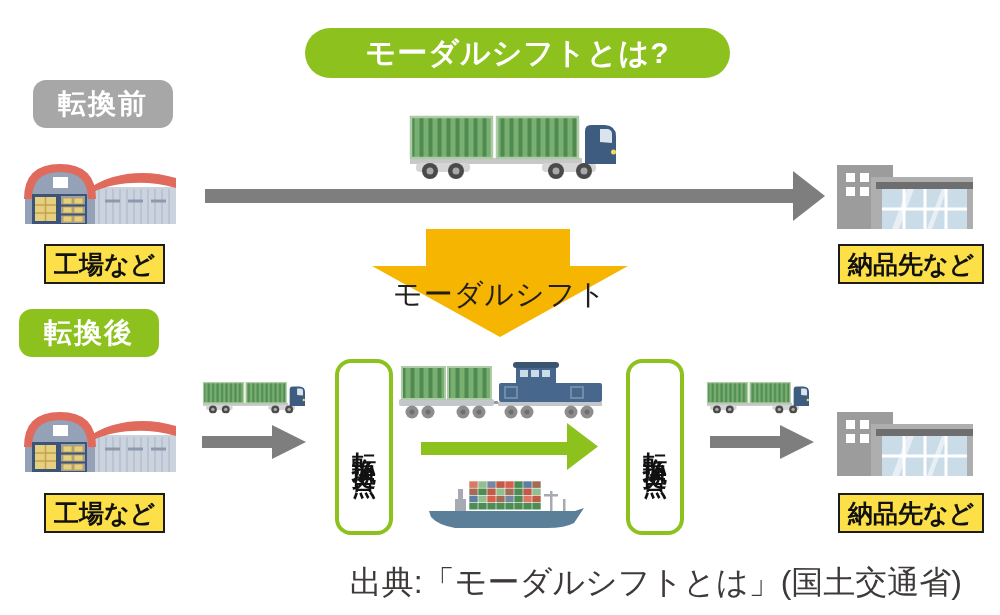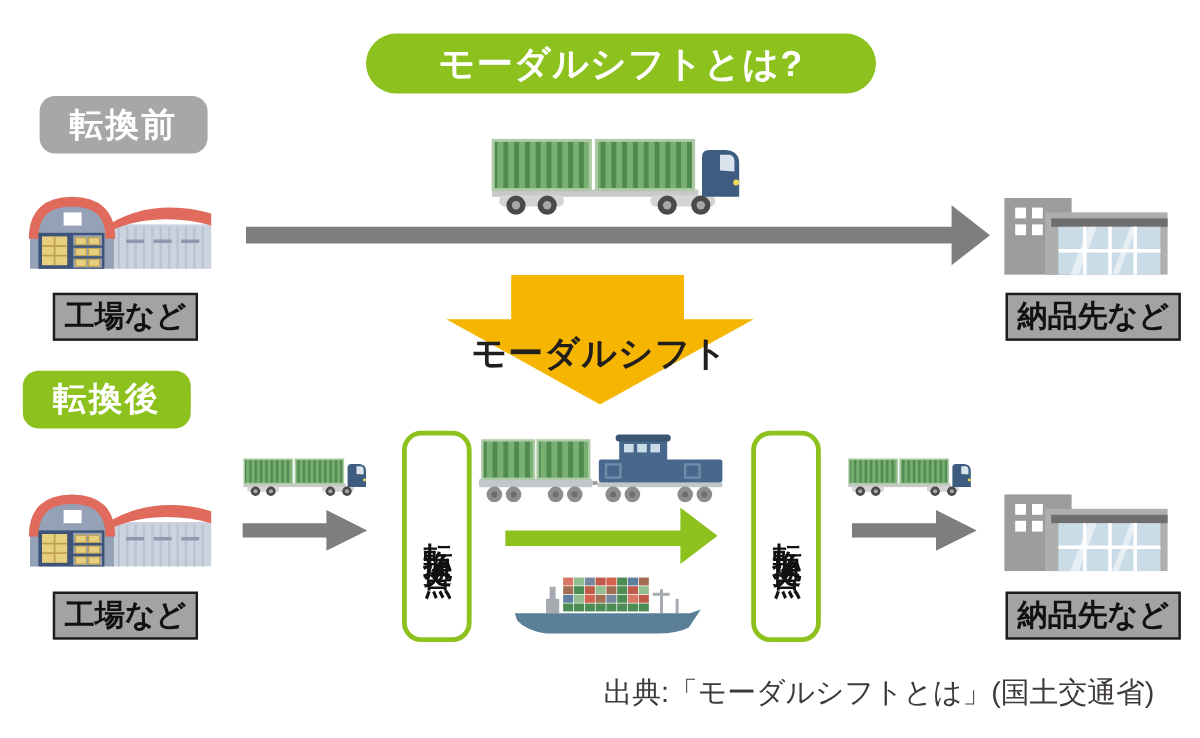--- a/index.html
+++ b/index.html
@@ -17,42 +17,42 @@
   
   .phase-badge{
     width:140px;height:48px;border-radius:13px;color:#ffffff;
     font-size:28px;font-weight:bold;display:flex;align-items:center;justify-content:center;
     letter-spacing:2px;
   }
   .badge-before{left:33px;top:80px;background:#A7A7A7;}
   .badge-after{left:19px;top:309px;background:#8DC21E;}
   
   .caption-box{
-    background:#a3a3a3;border:2px solid #1c1c1c;color:#111111;
+    background:#fde047;border:2px solid #1c1c1c;color:#111111;
     font-size:25px;font-weight:bold;padding:3px 8px;line-height:1.2;white-space:nowrap;
   }
   
   .hub-box{
     width:58px;height:176px;box-sizing:border-box;background:#ffffff;
     border:4px solid #8DC21E;border-radius:16px;
     display:flex;align-items:center;justify-content:center;
   }
   .hub-box .vtext{
     writing-mode:vertical-rl;text-orientation:upright;
     font-size:24px;font-weight:bold;color:#111111;letter-spacing:7px;line-height:1;
   }
   
   .shift-label{
     left:372px;top:275px;width:256px;text-align:center;
-    font-size:29px;font-weight:bold;color:#221E1C;letter-spacing:1px;
+    font-size:29px;font-weight:normal;color:#221E1C;letter-spacing:1px;
   }
   
   .source-line{
     left:0;right:38px;top:561px;text-align:right;
-    font-size:24px;color:#3E3A39;letter-spacing:0px;padding-left:28px;
+    font-size:32px;color:#3E3A39;letter-spacing:0px;padding-left:28px;
   }
   svg{display:block;}
 </style>
 </head>
 <body>
 
 <div class="stage">
 
   <svg width="0" height="0" style="position:absolute" aria-hidden="true">
     <defs>

